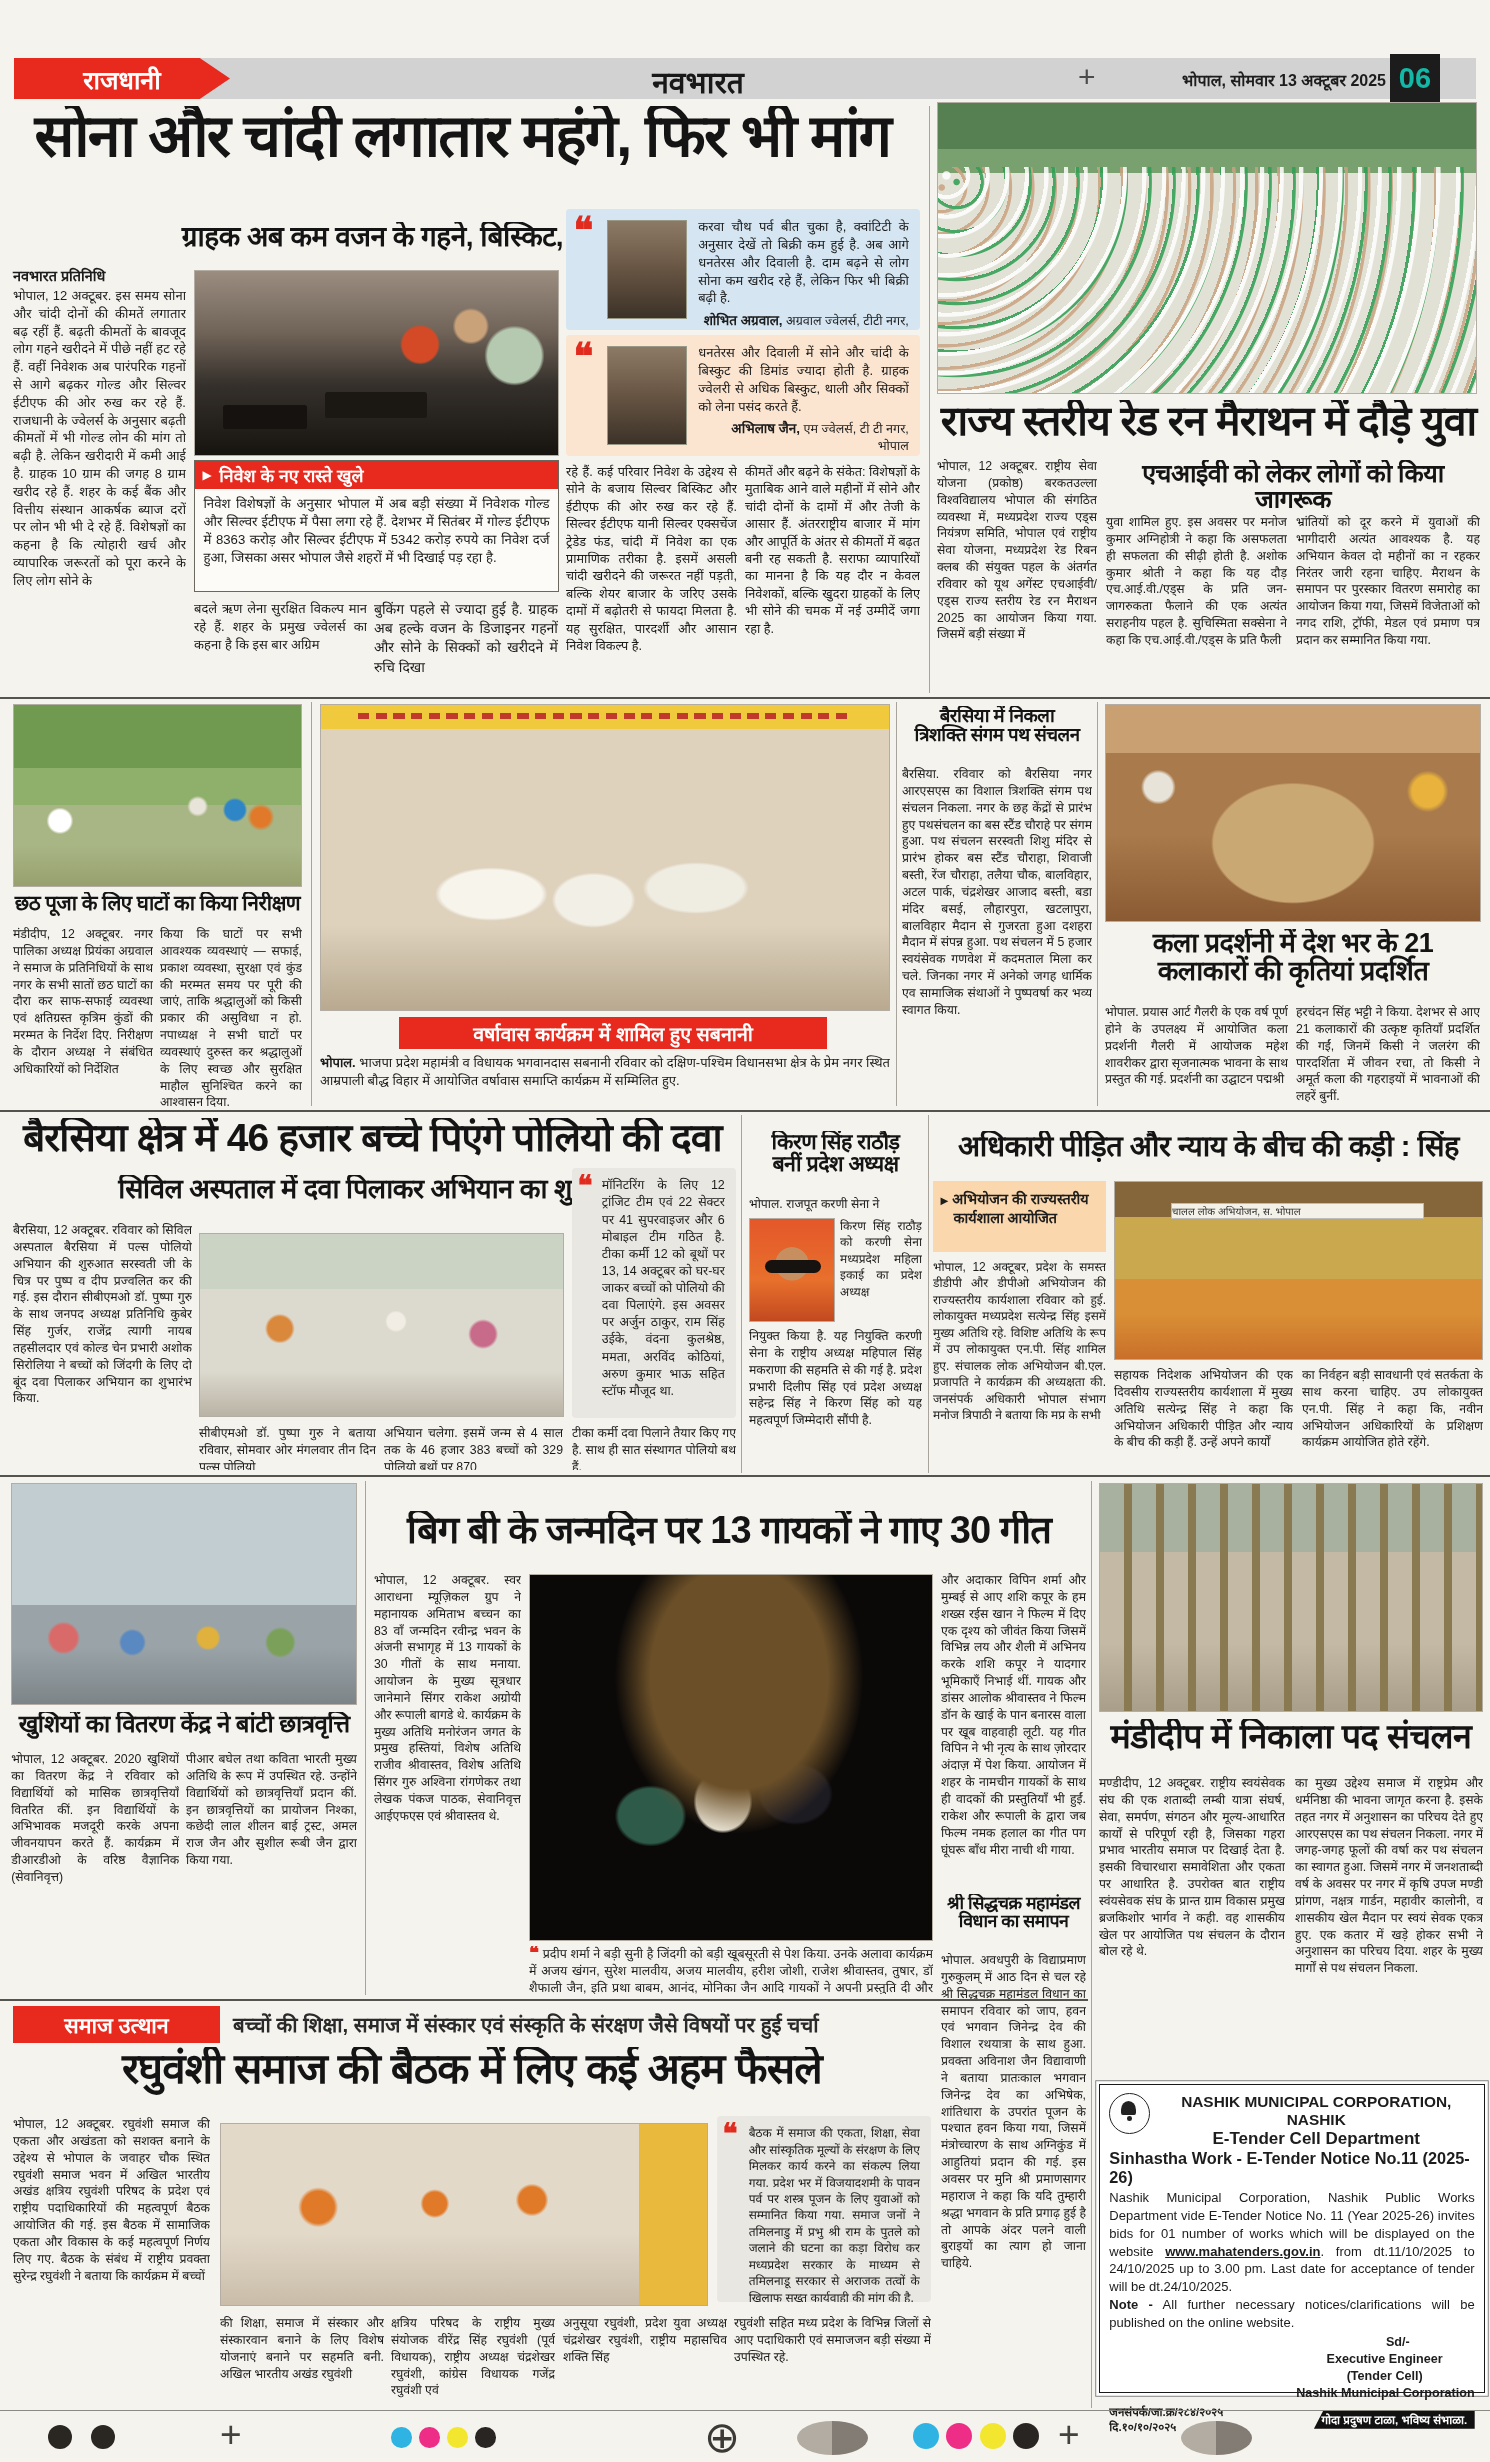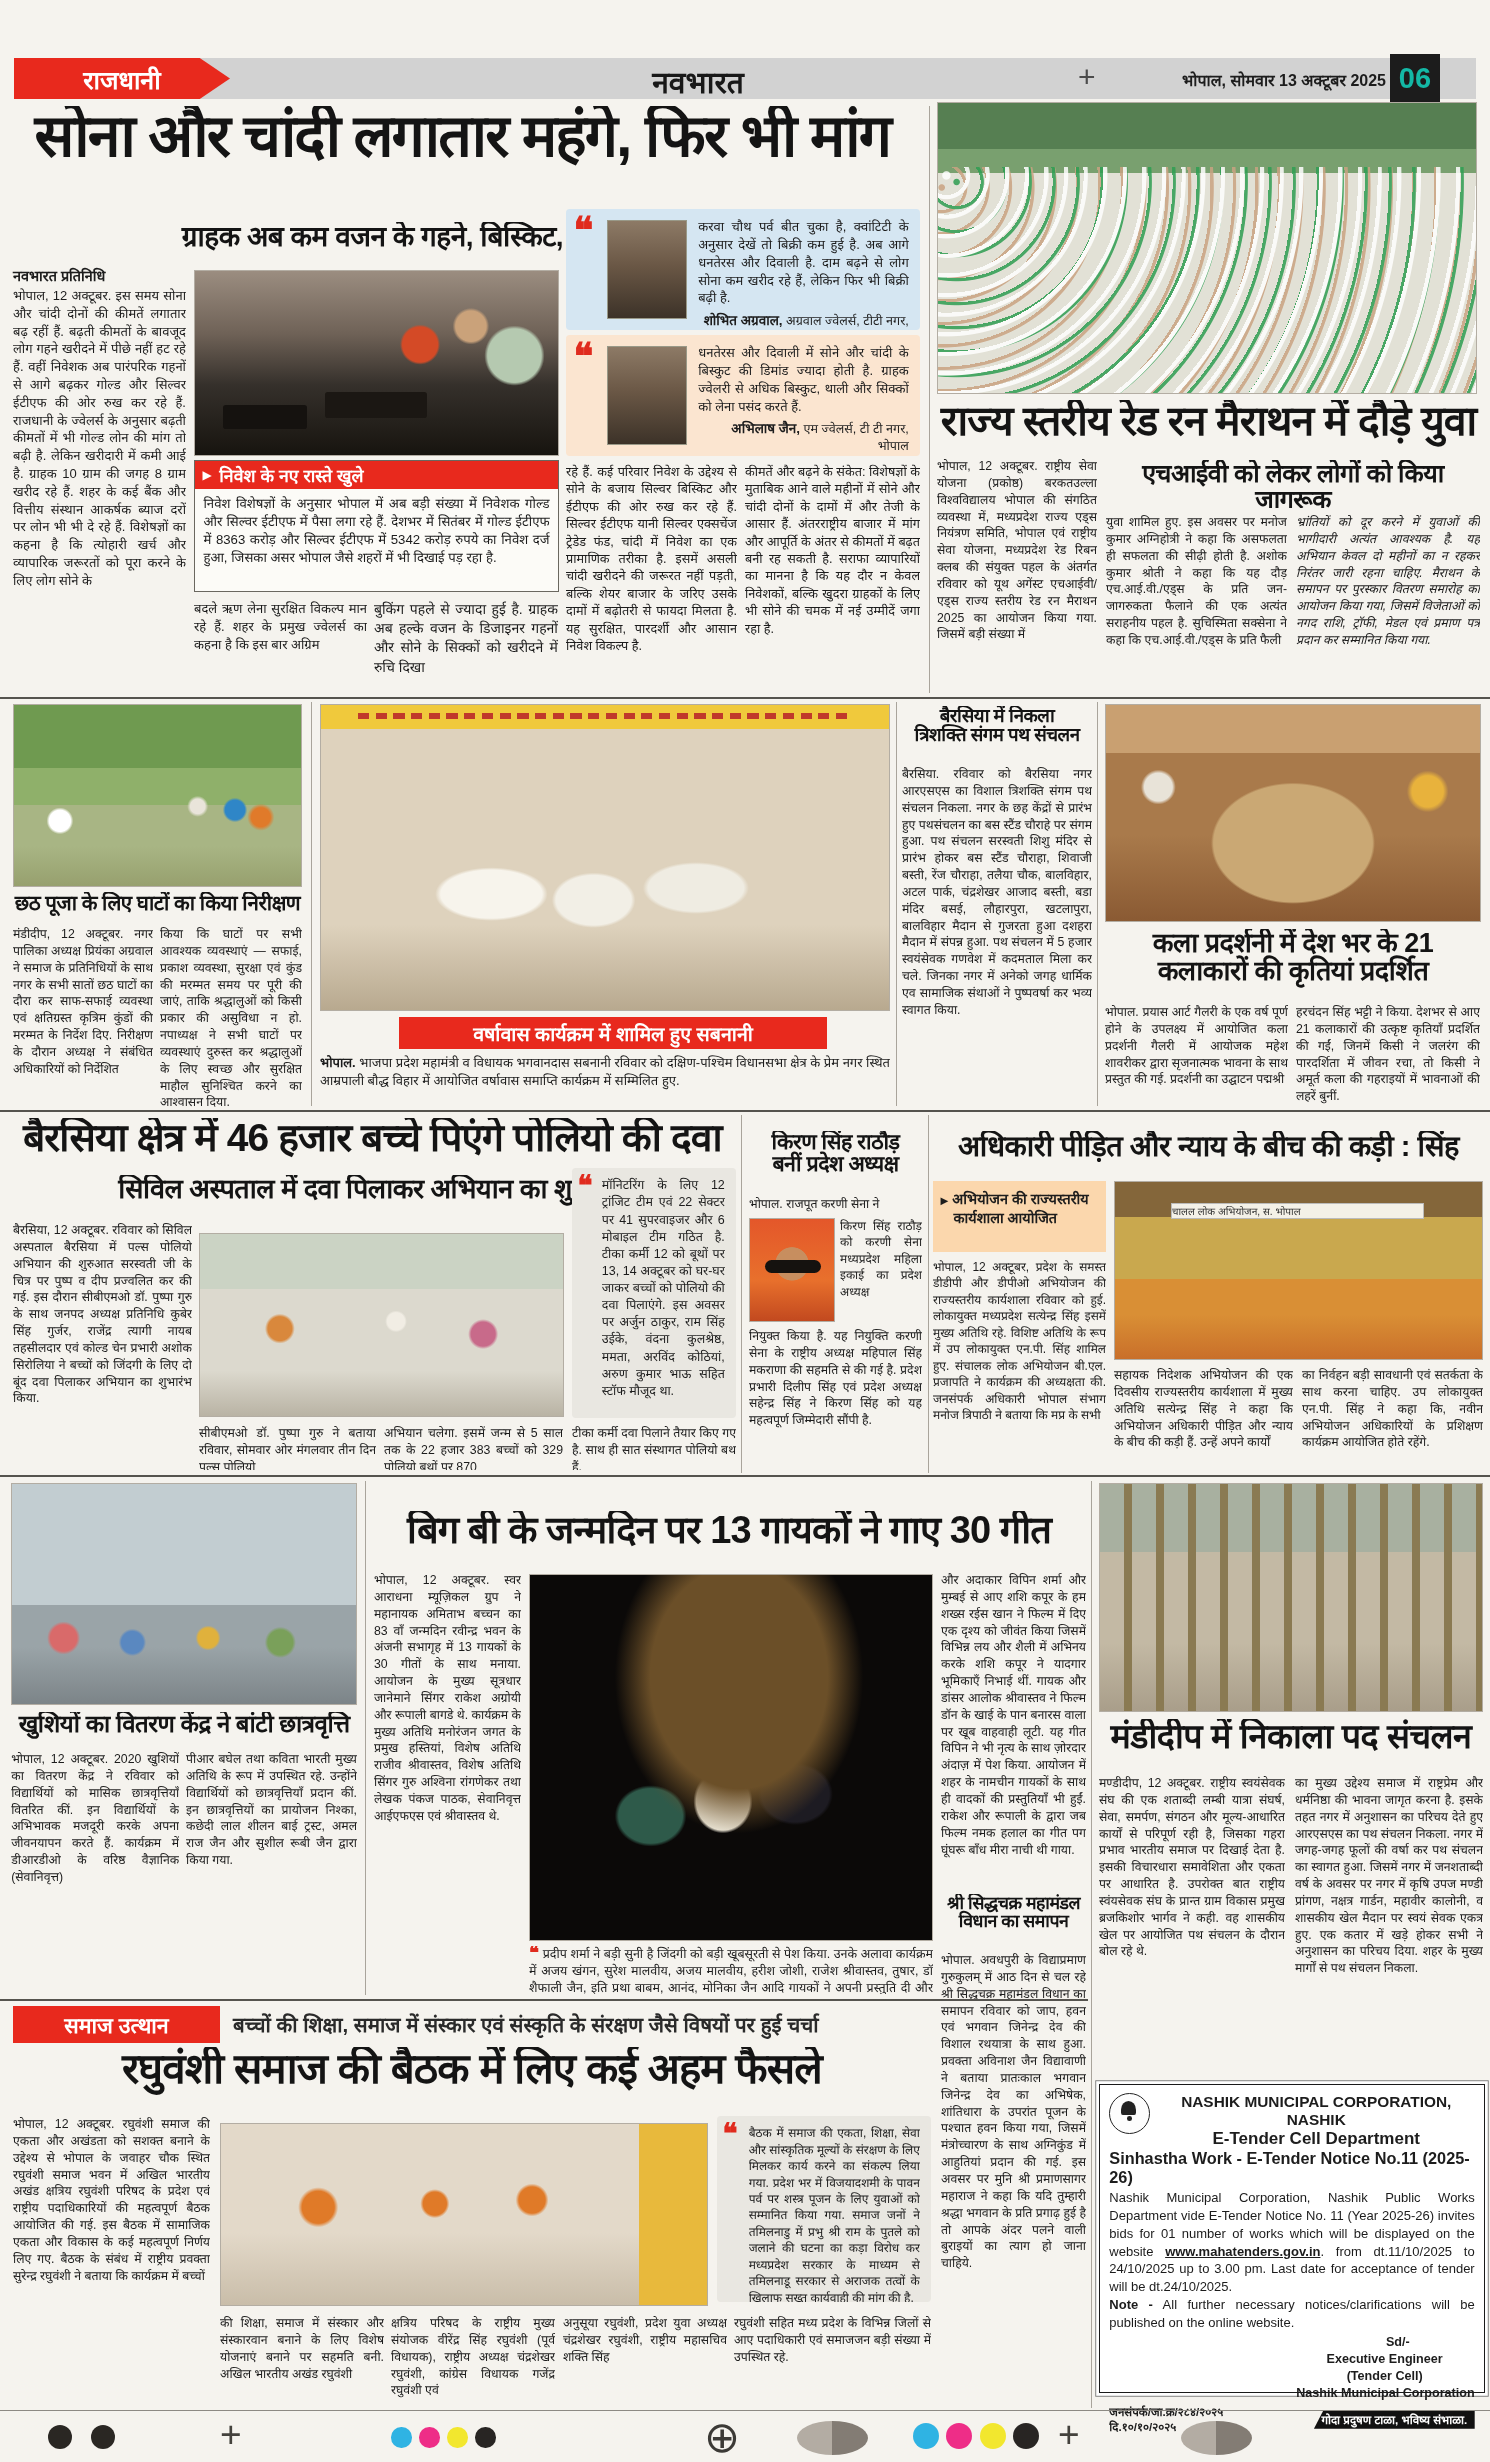--- a/index.html
+++ b/index.html
@@ -85,21 +85,21 @@
   <div class="abs col" style="left:745px;top:464px;width:175px;height:227px;font-size:12.7px;">कीमतें और बढ़ने के संकेत: विशेषज्ञों के मुताबिक आने वाले महीनों में सोने और चांदी दोनों के दामों में और तेजी के आसार हैं. अंतरराष्ट्रीय बाजार में मांग और आपूर्ति के अंतर से कीमतों में बढ़त बनी रह सकती है. सराफा व्यापारियों का मानना है कि यह दौर न केवल निवेशकों, बल्कि खुदरा ग्राहकों के लिए भी सोने की चमक में नई उम्मीदें जगा रहा है.</div>
   <div class="vr" style="left:929px;top:106px;height:587px;"></div>
 
   <div class="abs photo ph-marathon" style="left:937px;top:102px;width:540px;height:292px;">
       <div class="crowd"></div>
     </div>
   <div class="abs hl" style="left:931px;top:400px;width:555px;height:48px;font-size:41px;letter-spacing:-0.9px;">राज्य स्तरीय रेड रन मैराथन में दौड़े युवा</div>
   <div class="abs col" style="left:937px;top:458px;width:160px;height:233px;">भोपाल, 12 अक्टूबर. राष्ट्रीय सेवा योजना (प्रकोष्ठ) बरकतउल्ला विश्वविद्यालय भोपाल की संगठित व्यवस्था में, मध्यप्रदेश राज्य एड्स नियंत्रण समिति, भोपाल एवं राष्ट्रीय सेवा योजना, मध्यप्रदेश रेड रिबन क्लब की संयुक्त पहल के अंतर्गत रविवार को यूथ अगेंस्ट एचआईवी/एड्स राज्य स्तरीय रेड रन मैराथन 2025 का आयोजन किया गया. जिसमें बड़ी संख्या में</div>
   <div class="abs hl" style="left:1106px;top:460px;width:374px;height:48px;font-size:25px;">एचआईवी को लेकर लोगों को किया जागरूक</div>
   <div class="abs col" style="left:1106px;top:514px;width:181px;height:177px;">युवा शामिल हुए. इस अवसर पर मनोज कुमार अग्निहोत्री ने कहा कि असफलता ही सफलता की सीढ़ी होती है. अशोक कुमार श्रोती ने कहा कि यह दौड़ एच.आई.वी./एड्स के प्रति जन-जागरुकता फैलाने की एक अत्यंत सराहनीय पहल है. सुचिस्मिता सक्सेना ने कहा कि एच.आई.वी./एड्स के प्रति फैली</div>
-  <div class="abs col" style="left:1296px;top:514px;width:184px;height:177px;font-style:italic;">भ्रांतियों को दूर करने में युवाओं की भागीदारी अत्यंत आवश्यक है. यह अभियान केवल दो महीनों का न रहकर निरंतर जारी रहना चाहिए. मैराथन के समापन पर पुरस्कार वितरण समारोह का आयोजन किया गया, जिसमें विजेताओं को नगद राशि, ट्रॉफी, मेडल एवं प्रमाण पत्र प्रदान कर सम्मानित किया गया.</div>
+  <div class="abs col" style="left:1296px;top:514px;width:184px;height:177px;">भ्रांतियों को दूर करने में युवाओं की भागीदारी अत्यंत आवश्यक है. यह अभियान केवल दो महीनों का न रहकर निरंतर जारी रहना चाहिए. मैराथन के समापन पर पुरस्कार वितरण समारोह का आयोजन किया गया, जिसमें विजेताओं को नगद राशि, ट्रॉफी, मेडल एवं प्रमाण पत्र प्रदान कर सम्मानित किया गया.</div>
 
   <div class="hr" style="left:0;top:697px;width:1490px;height:1.9px;"></div>
 
   <div class="abs photo ph-ghat" style="left:13px;top:704px;width:289px;height:183px;"></div>
   <div class="abs hl" style="left:13px;top:892px;width:289px;height:28px;font-size:20.5px;">छठ पूजा के लिए घाटों का किया निरीक्षण</div>
   <div class="abs col" style="left:13px;top:926px;width:140px;height:181px;">मंडीदीप, 12 अक्टूबर. नगर पालिका अध्यक्ष प्रियंका अग्रवाल ने समाज के प्रतिनिधियों के साथ नगर के सभी सातों छठ घाटों का दौरा कर साफ-सफाई व्यवस्था एवं क्षतिग्रस्त कृत्रिम कुंडों की मरम्मत के निर्देश दिए. निरीक्षण के दौरान अध्यक्ष ने संबंधित अधिकारियों को निर्देशित</div>
   <div class="abs col" style="left:160px;top:926px;width:142px;height:181px;">किया कि घाटों पर सभी आवश्यक व्यवस्थाएं — सफाई, प्रकाश व्यवस्था, सुरक्षा एवं कुंड की मरम्मत समय पर पूरी की जाएं, ताकि श्रद्धालुओं को किसी प्रकार की असुविधा न हो. नपाध्यक्ष ने सभी घाटों पर व्यवस्थाएं दुरुस्त कर श्रद्धालुओं के लिए स्वच्छ और सुरक्षित माहौल सुनिश्चित करने का आश्वासन दिया.</div>
   <div class="vr" style="left:311px;top:702px;height:404px;"></div>
 
   <div class="abs photo ph-ceremony" style="left:320px;top:704px;width:570px;height:307px;">
@@ -129,21 +129,21 @@
 
   <div class="abs hl" style="left:9.3px;top:1118px;width:726px;height:52px;font-size:39px;letter-spacing:-0.9px;">बैरसिया क्षेत्र में 46 हजार बच्चे पिएंगे पोलियो की दवा</div>
   <div class="abs hl" style="left:9.3px;top:1175px;width:726px;height:37px;font-size:27px;">सिविल अस्पताल में दवा पिलाकर अभियान का शुभारंभ</div>
   <div class="abs col" style="left:13px;top:1222px;width:179px;height:244px;">बैरसिया, 12 अक्टूबर. रविवार को सिविल अस्पताल बैरसिया में पल्स पोलियो अभियान की शुरुआत सरस्वती जी के चित्र पर पुष्प व दीप प्रज्वलित कर की गई. इस दौरान सीबीएमओ डॉ. पुष्पा गुरु के साथ जनपद अध्यक्ष प्रतिनिधि कुबेर सिंह गुर्जर, राजेंद्र त्यागी नायब तहसीलदार एवं कोल्ड चेन प्रभारी अशोक सिरोलिया ने बच्चों को जिंदगी के लिए दो बूंद दवा पिलाकर अभियान का शुभारंभ किया.</div>
   <div class="abs photo ph-polio" style="left:199px;top:1233px;width:365px;height:184px;"></div>
   <div class="abs qbox graybox" style="left:572px;top:1168px;width:164px;height:250px;">
     <span class="qmark" style="position:absolute;left:5.6px;top:7.5px;font-size:28px;">❝</span>
     <div class="col" style="margin-left:18.6px;font-size:12.5px;">मॉनिटरिंग के लिए 12 ट्रांजिट टीम एवं 22 सेक्टर पर 41 सुपरवाइजर और 6 मोबाइल टीम गठित है. टीका कर्मी 12 को बूथों पर 13, 14 अक्टूबर को घर-घर जाकर बच्चों को पोलियो की दवा पिलाएंगे. इस अवसर पर अर्जुन ठाकुर, राम सिंह उईके, वंदना कुलश्रेष्ठ, ममता, अरविंद कोठियां, अरुण कुमार भाऊ सहित स्टॉफ मौजूद था.</div>
   </div>
   <div class="abs col" style="left:199px;top:1425px;width:177px;height:45px;">सीबीएमओ डॉ. पुष्पा गुरु ने बताया रविवार, सोमवार ओर मंगलवार तीन दिन पल्स पोलियो</div>
-  <div class="abs col" style="left:384px;top:1425px;width:179px;height:45px;">अभियान चलेगा. इसमें जन्म से 5 साल तक के 22 हजार 383 बच्चों को 329 पोलियो बूथों पर 870</div>
+  <div class="abs col" style="left:384px;top:1425px;width:179px;height:45px;">अभियान चलेगा. इसमें जन्म से 4 साल तक के 46 हजार 383 बच्चों को 329 पोलियो बूथों पर 870</div>
   <div class="abs col" style="left:572px;top:1425px;width:164px;height:45px;">टीका कर्मी दवा पिलाने तैयार किए गए है. साथ ही सात संस्थागत पोलियो बथ हैं.</div>
   <div class="vr" style="left:741px;top:1115px;height:358px;"></div>
 
   <div class="abs hl" style="left:749px;top:1131px;width:173px;height:58px;font-size:21.4px;">
     <span>किरण सिंह राठौड़</span><br>
     <span>बनीं प्रदेश अध्यक्ष</span>
   </div>
   <div class="abs col" style="left:749px;top:1196px;width:173px;height:20.5px;">भोपाल. राजपूत करणी सेना ने</div>
   <div class="abs photo ph-kiran" style="left:749px;top:1218px;width:86px;height:104px;">
     <i class="dec" style="left:15px;top:41px;width:56px;height:13px;background:#15120f;border-radius:6.5px;"></i>

